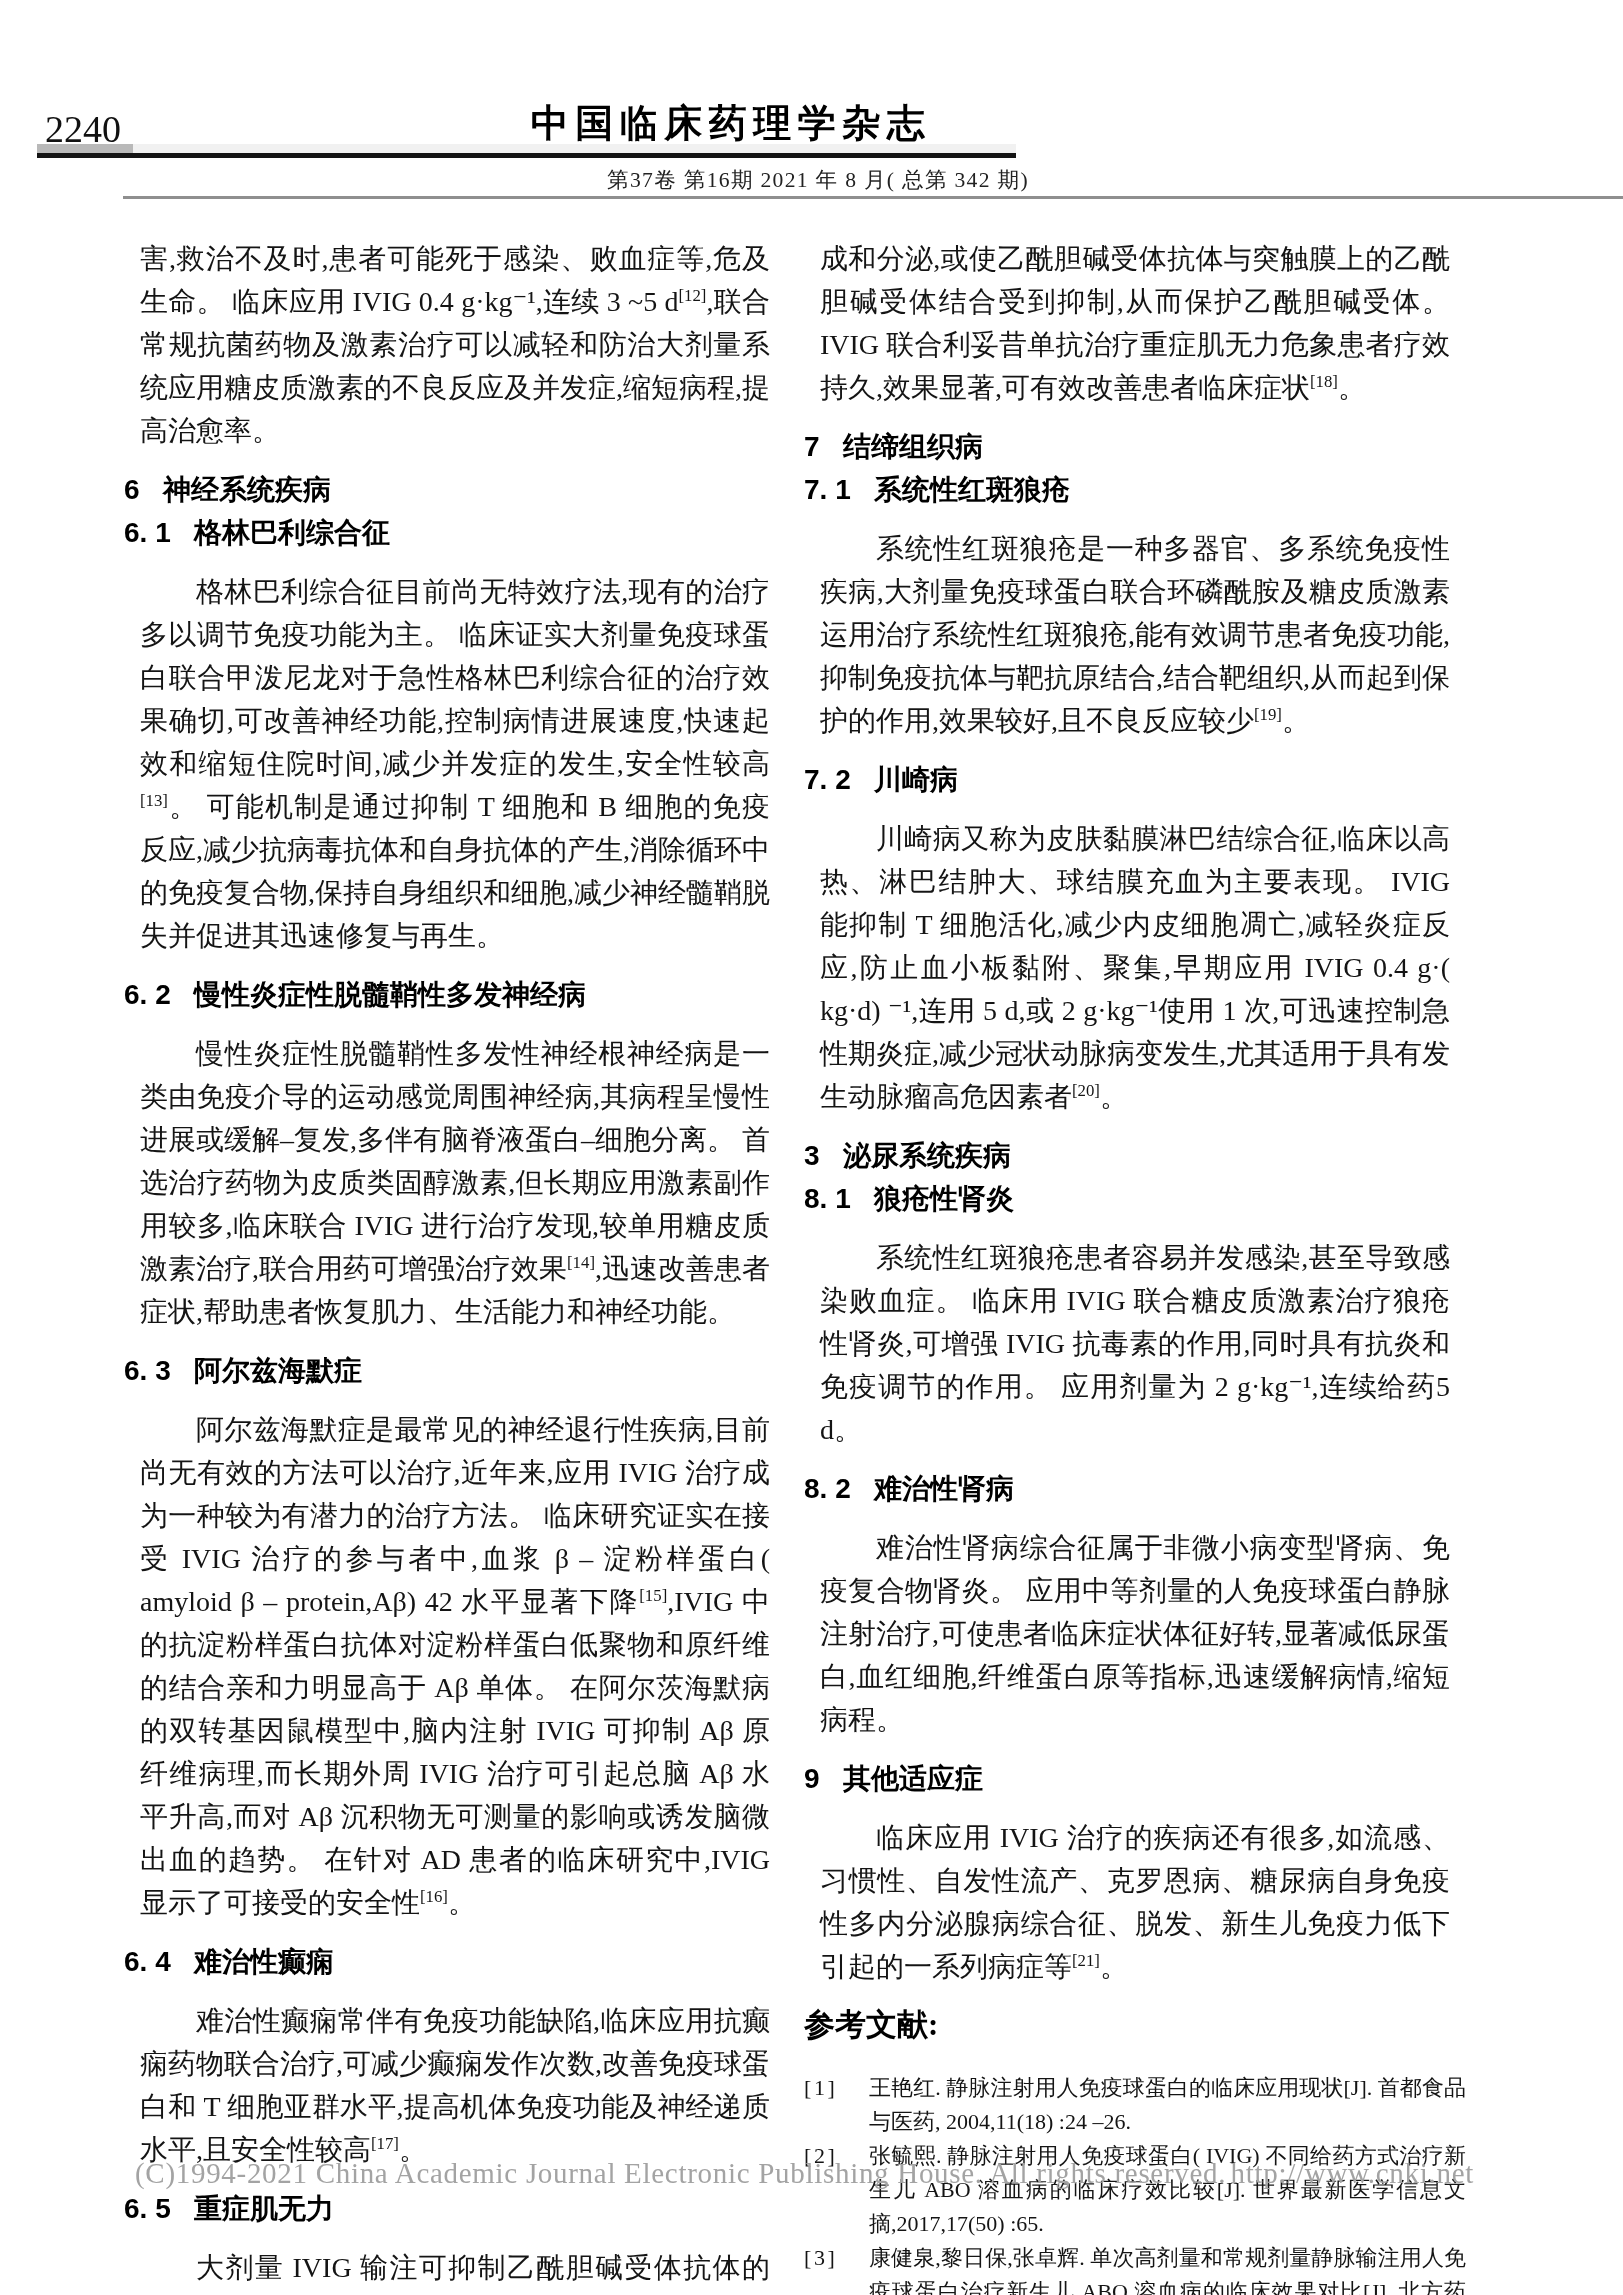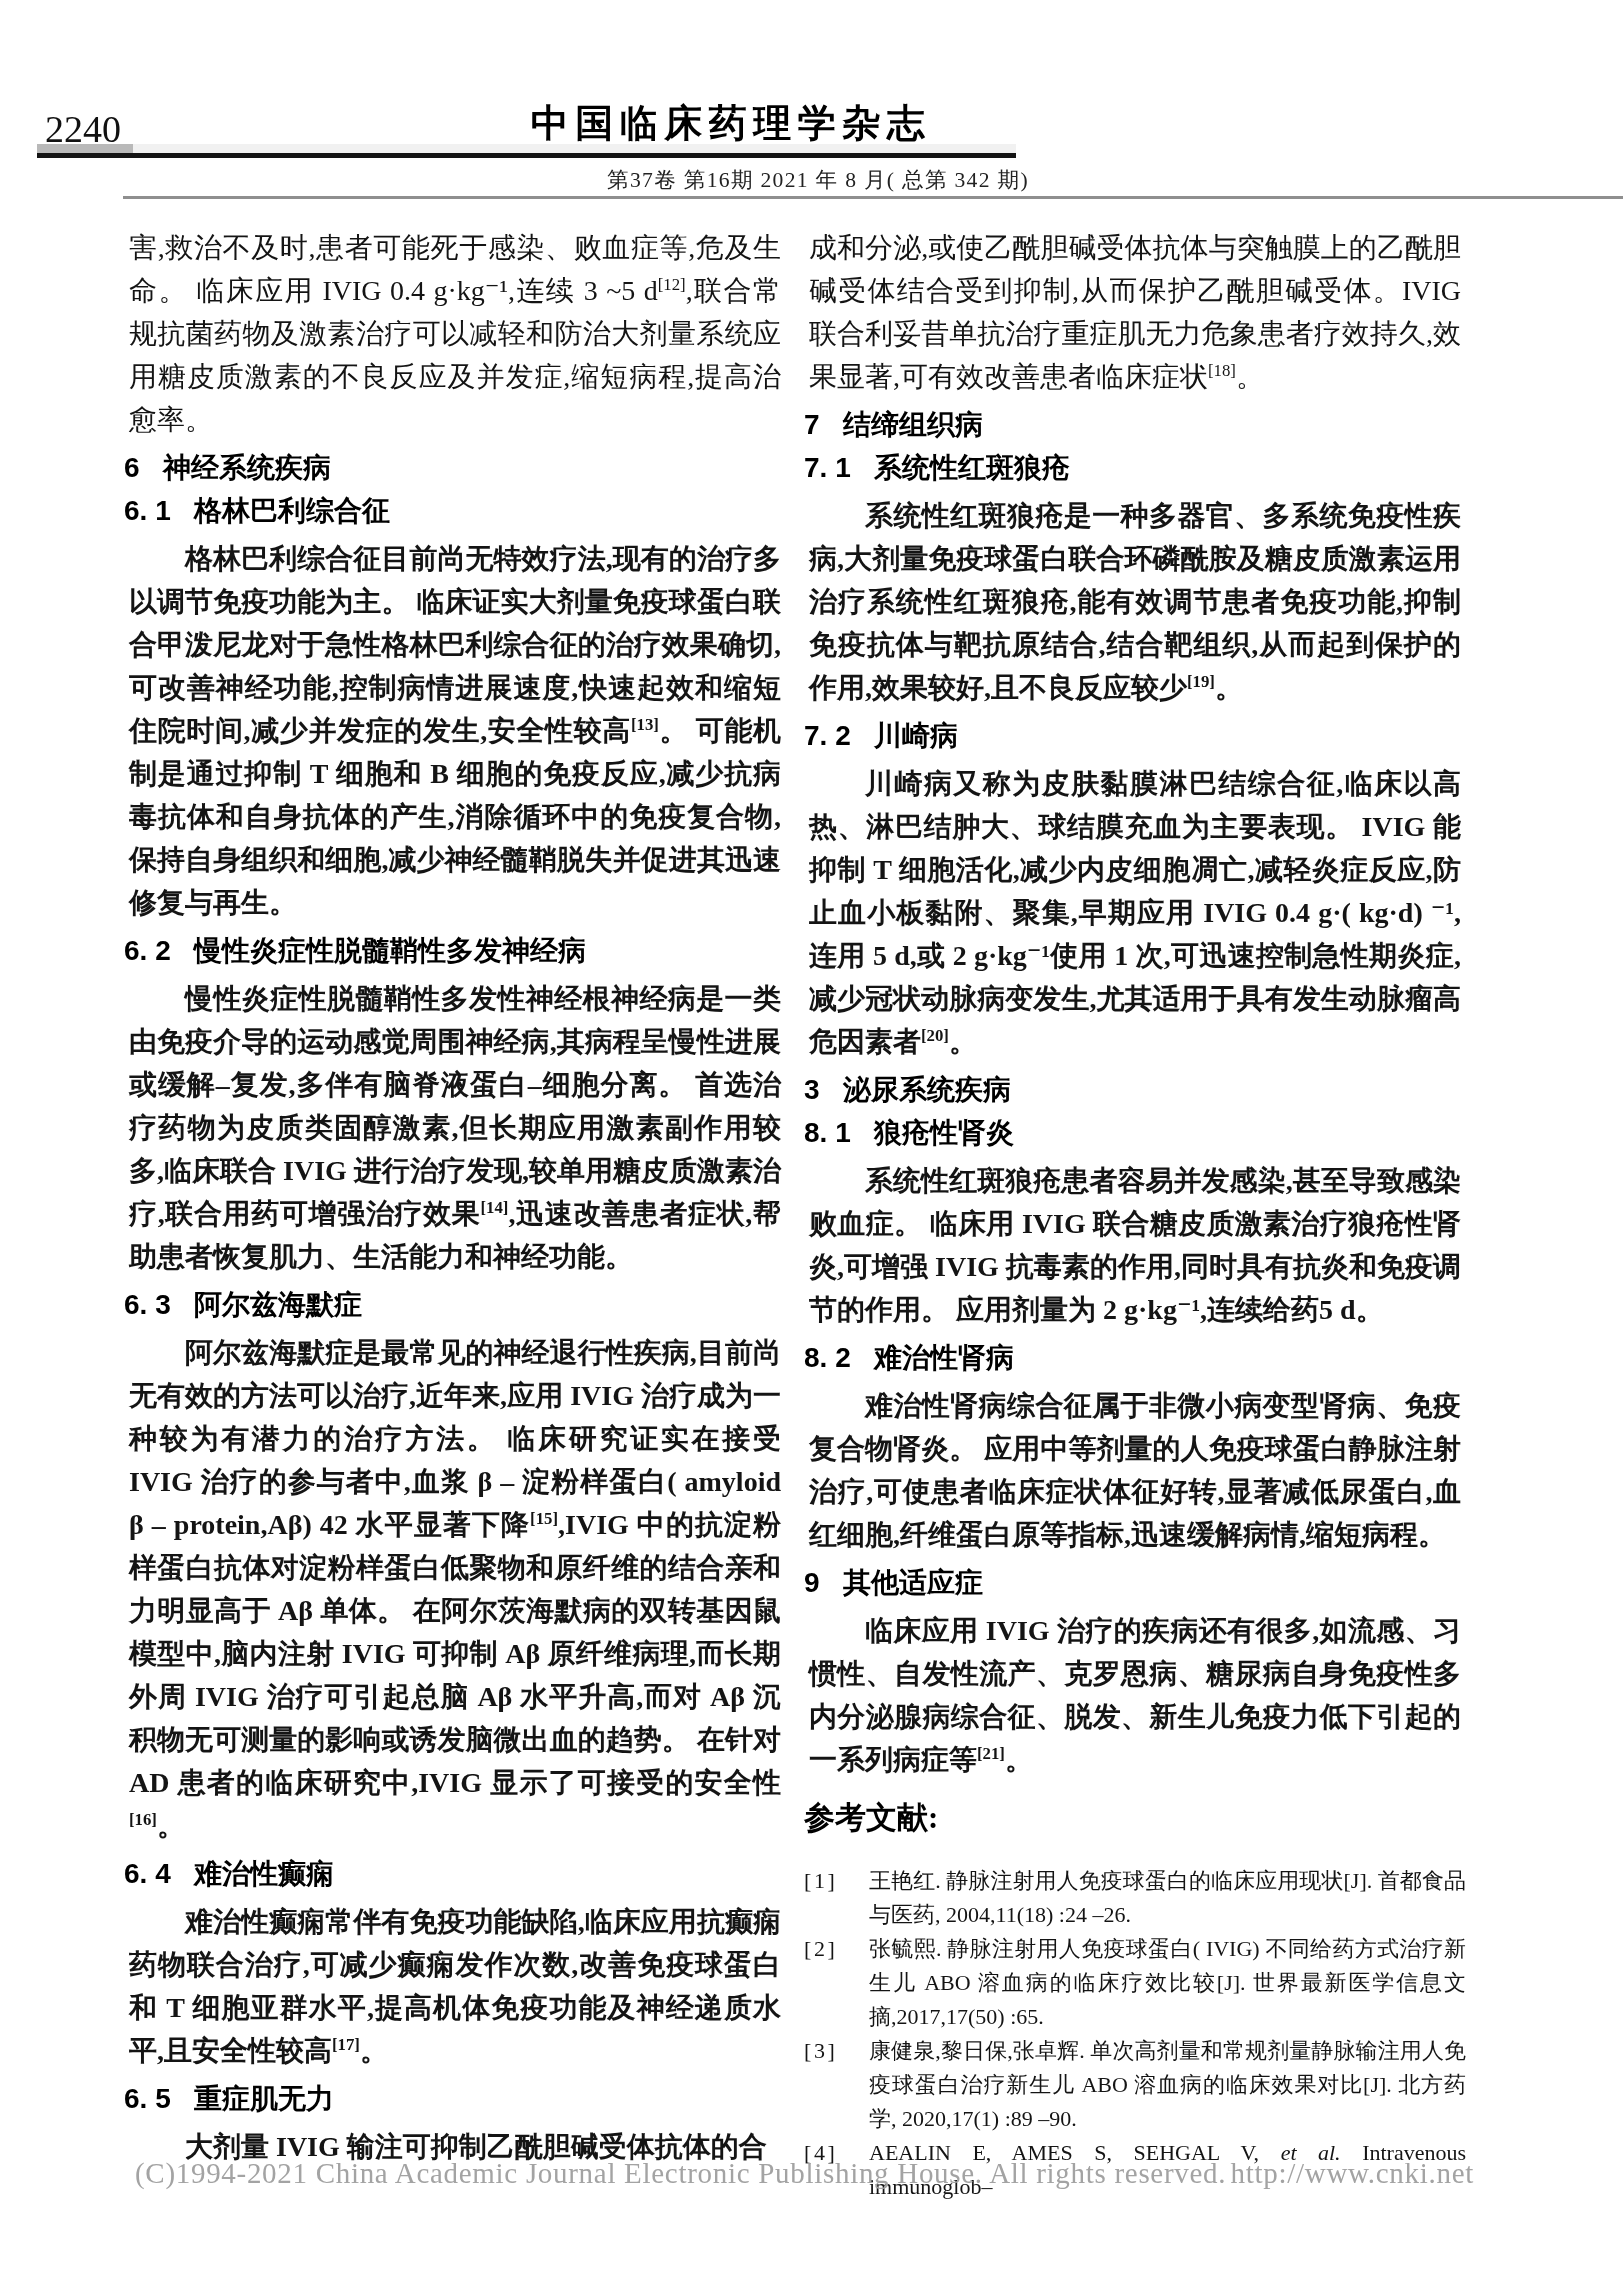--- a/index.html
+++ b/index.html
@@ -43,22 +43,22 @@
   }
   
   .col{
     position:absolute;top:221px;width:662px;
     font-size:28px;line-height:43px;
     text-align:justify;text-justify:inter-ideograph;
     color:#141414;
   }
   .col-left{left:124px;}
   .col-right{left:804px;}
-  .col .p{margin:5px;}
-  .col .p.ind{text-indent:2em;font-weight:bold;}
+  .col .p{margin:16px;}
+  .col .p.ind{text-indent:2em;}
   .col .h{
     margin:0;
     font-family:"Liberation Sans","DejaVu Sans",sans-serif;
     font-weight:bold;color:#000;
     white-space:pre;
   }
   sup{font-size:0.6em;line-height:0;vertical-align:super;letter-spacing:0;}
   
   .ref-heading{
     margin-top:18.3px;margin-bottom:27.5px;

